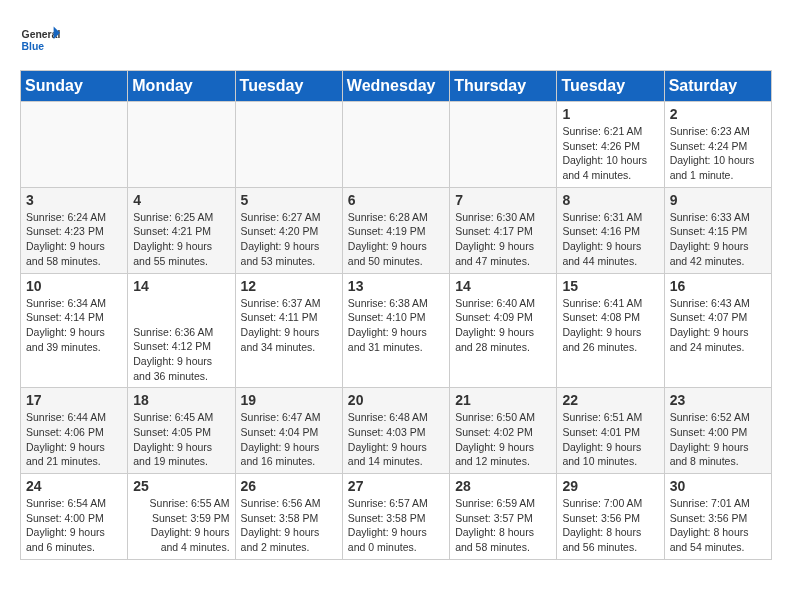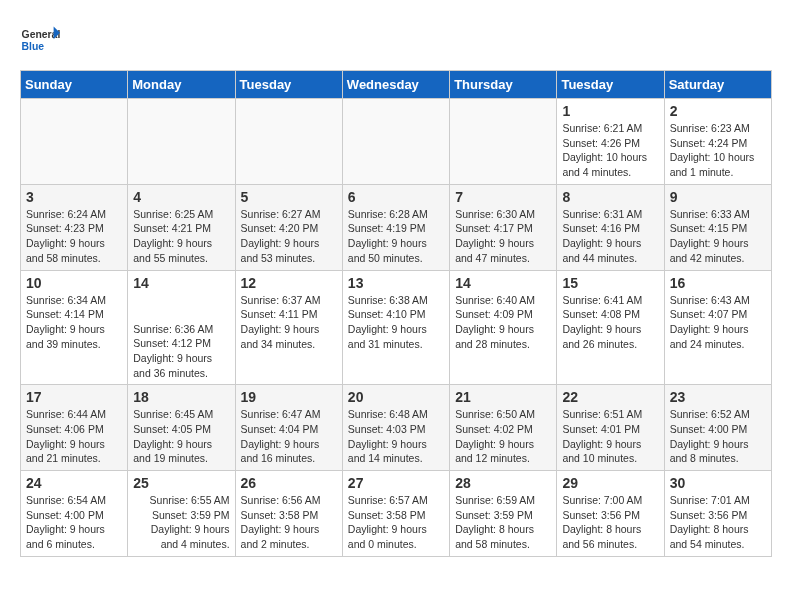--- a/index.html
+++ b/index.html
@@ -38,21 +38,21 @@
       color: #333;
     }
     .calendar {
       width: 100%;
       border-collapse: collapse;
       table-layout: fixed;
     }
     .calendar th {
       background: #1565c0;
       color: #fff;
-      font-size: 13px;
+      font-size: 16px;
       font-weight: bold;
       padding: 6px 4px;
       text-align: left;
       border: 1px solid #ccc;
     }
     .calendar td {
       vertical-align: top;
       border: 1px solid #ccc;
       padding: 4px 5px;
       font-size: 11px;
@@ -310,21 +310,21 @@
         <td>
           <span class="day-num">27</span>
           <div class="day-info" style="white-space: pre-line;">Sunrise: 6:57 AM
 Sunset: 3:58 PM
 Daylight: 9 hours
 and 0 minutes.</div>
         </td>
         <td>
           <span class="day-num">28</span>
           <div class="day-info" style="white-space: pre-line;">Sunrise: 6:59 AM
-Sunset: 3:59 PM
+Sunset: 3:57 PM
 Daylight: 8 hours
 and 58 minutes.</div>
         </td>
         <td>
           <span class="day-num">29</span>
           <div class="day-info" style="white-space: pre-line;">Sunrise: 7:00 AM
 Sunset: 3:56 PM
 Daylight: 8 hours
 and 56 minutes.</div>
         </td>

